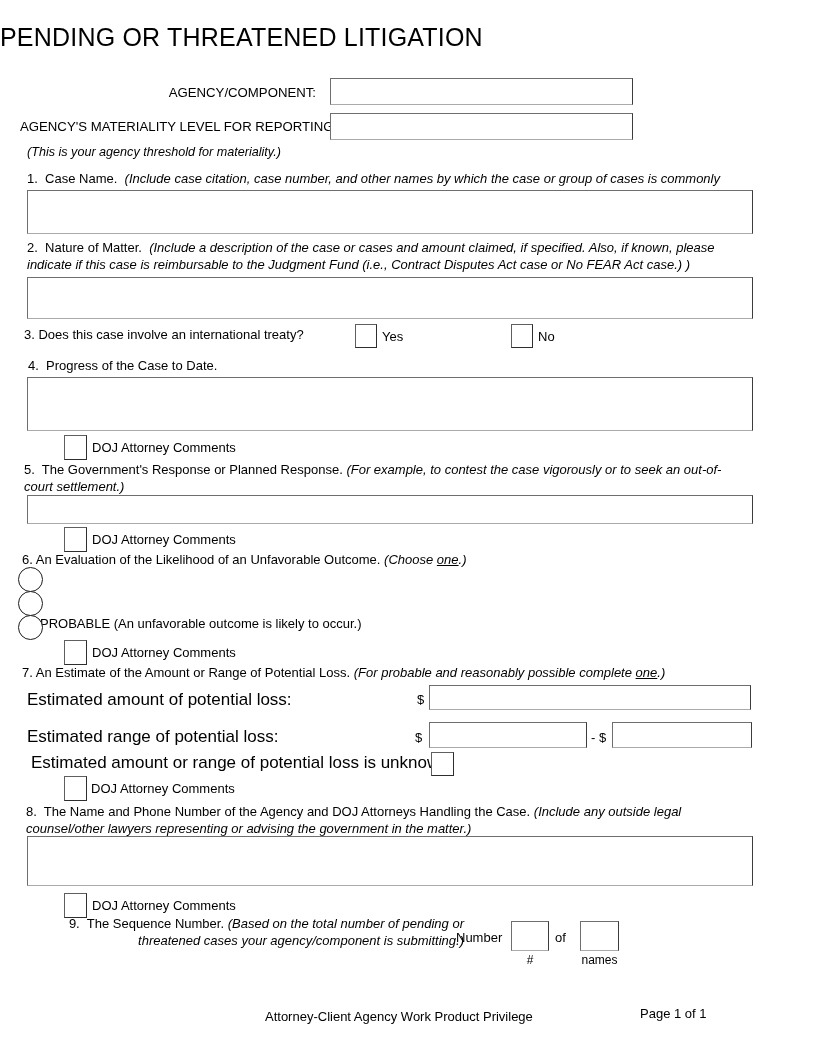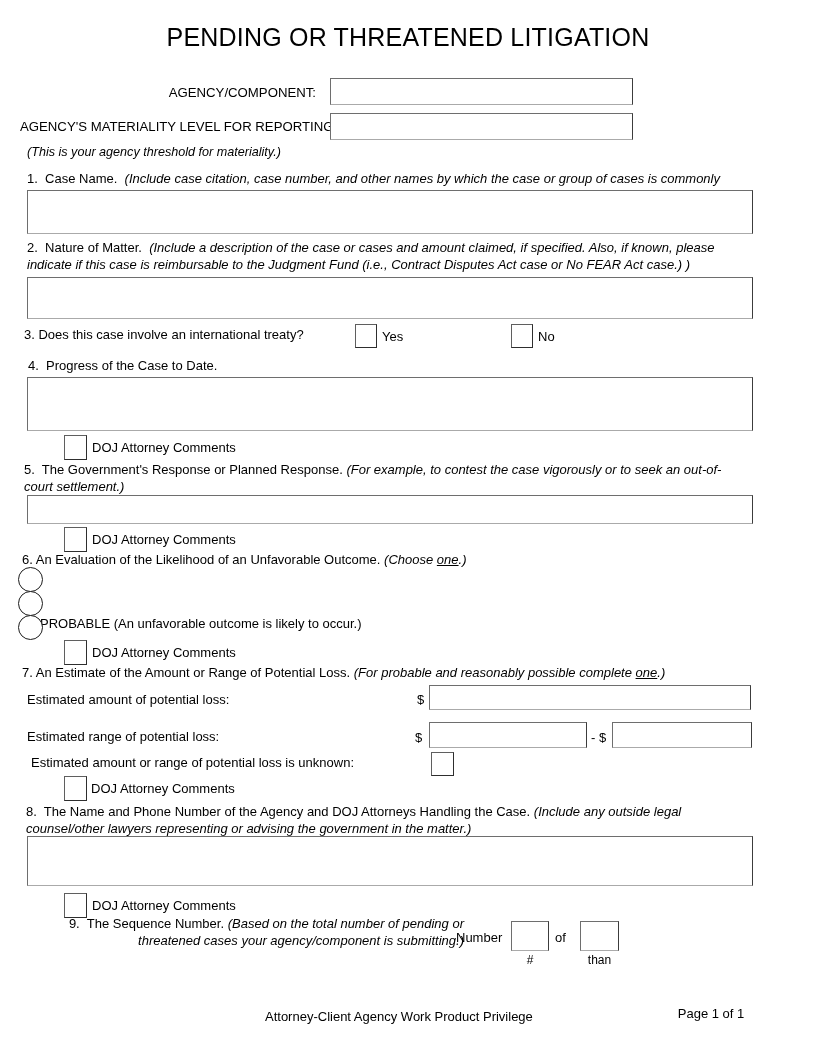--- a/index.html
+++ b/index.html
@@ -23,21 +23,21 @@
     left: 0; top: 0;
     width: 816px;
     height: 1056px;
   }
 
   
   .title {
     position: absolute;
     left: 0; top: 22px;
     width: 816px;
-    text-align: center;
+    text-align: left;
     font-size: 25px;
     font-weight: 400;
     letter-spacing: 0.2px;
     line-height: 30px;
     white-space: nowrap;
   }
 
   
   .hdr-label {
     position: absolute;
@@ -157,21 +157,21 @@
     white-space: nowrap;
     margin-top: 44px;
   }
   .radio-label.r1 { top: 571px; }
   .radio-label.r2 { top: 595px; }
   .radio-label.r3 { top: 619px; }
 
   
   .sub-label {
     position: absolute;
-    font-size: 13px;
+    font-size: 17px;
     line-height: 17px;
     white-space: nowrap;
   }
   .sub-label.amount  { left: 27px; top: 691px; }
   .sub-label.range   { left: 27px; top: 728px; }
   .sub-label.unknown { left: 31px; top: 754px; }
 
   .dollar {
     position: absolute;
     font-size: 13px;
@@ -206,21 +206,21 @@
     position: absolute;
     left: 265px; top: 1008px;
     font-size: 13px;
     line-height: 17px;
     white-space: nowrap;
   }
   .footer-right {
     position: absolute;
     left: 640px; top: 1005px;
     width: 142px;
-    text-align: center;
+    text-align: left;
     font-size: 13px;
     line-height: 17px;
     white-space: nowrap;
   }
 </style>
 </head>
 <body>
 
 <div class="page">
 
@@ -324,18 +324,18 @@
   <div class="qtext q9-text">
     <span>9.</span>&nbsp;
     <span>The Sequence Number.</span>
     <span class="it">(Based on the total number of pending or threatened cases your agency/component is submitting.)</span>
   </div>
   <div class="seq-word number">Number</div>
   <div class="fbox seq-num"></div>
   <div class="seq-word of">of</div>
   <div class="fbox seq-total"></div>
   <div class="seq-sub hash">#</div>
-  <div class="seq-sub total">than</div>
+  <div class="seq-sub total">names</div>
 
   <div class="footer-center">Attorney-Client Agency Work Product Privilege</div>
   <div class="footer-right">Page 1 of 1</div>
 
 </div>
 
 </body></html>

